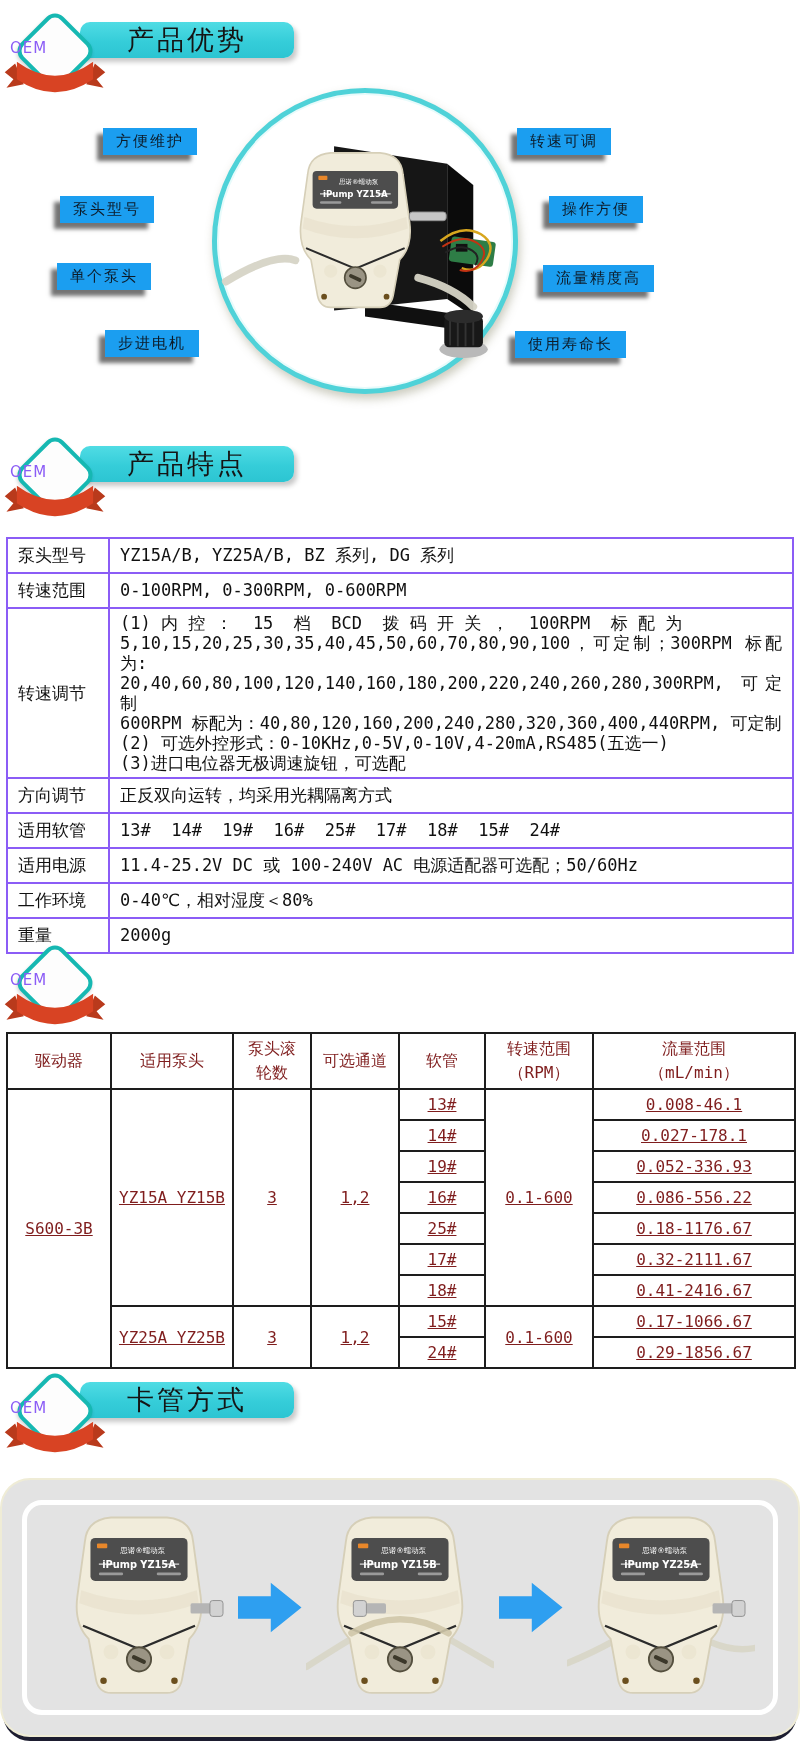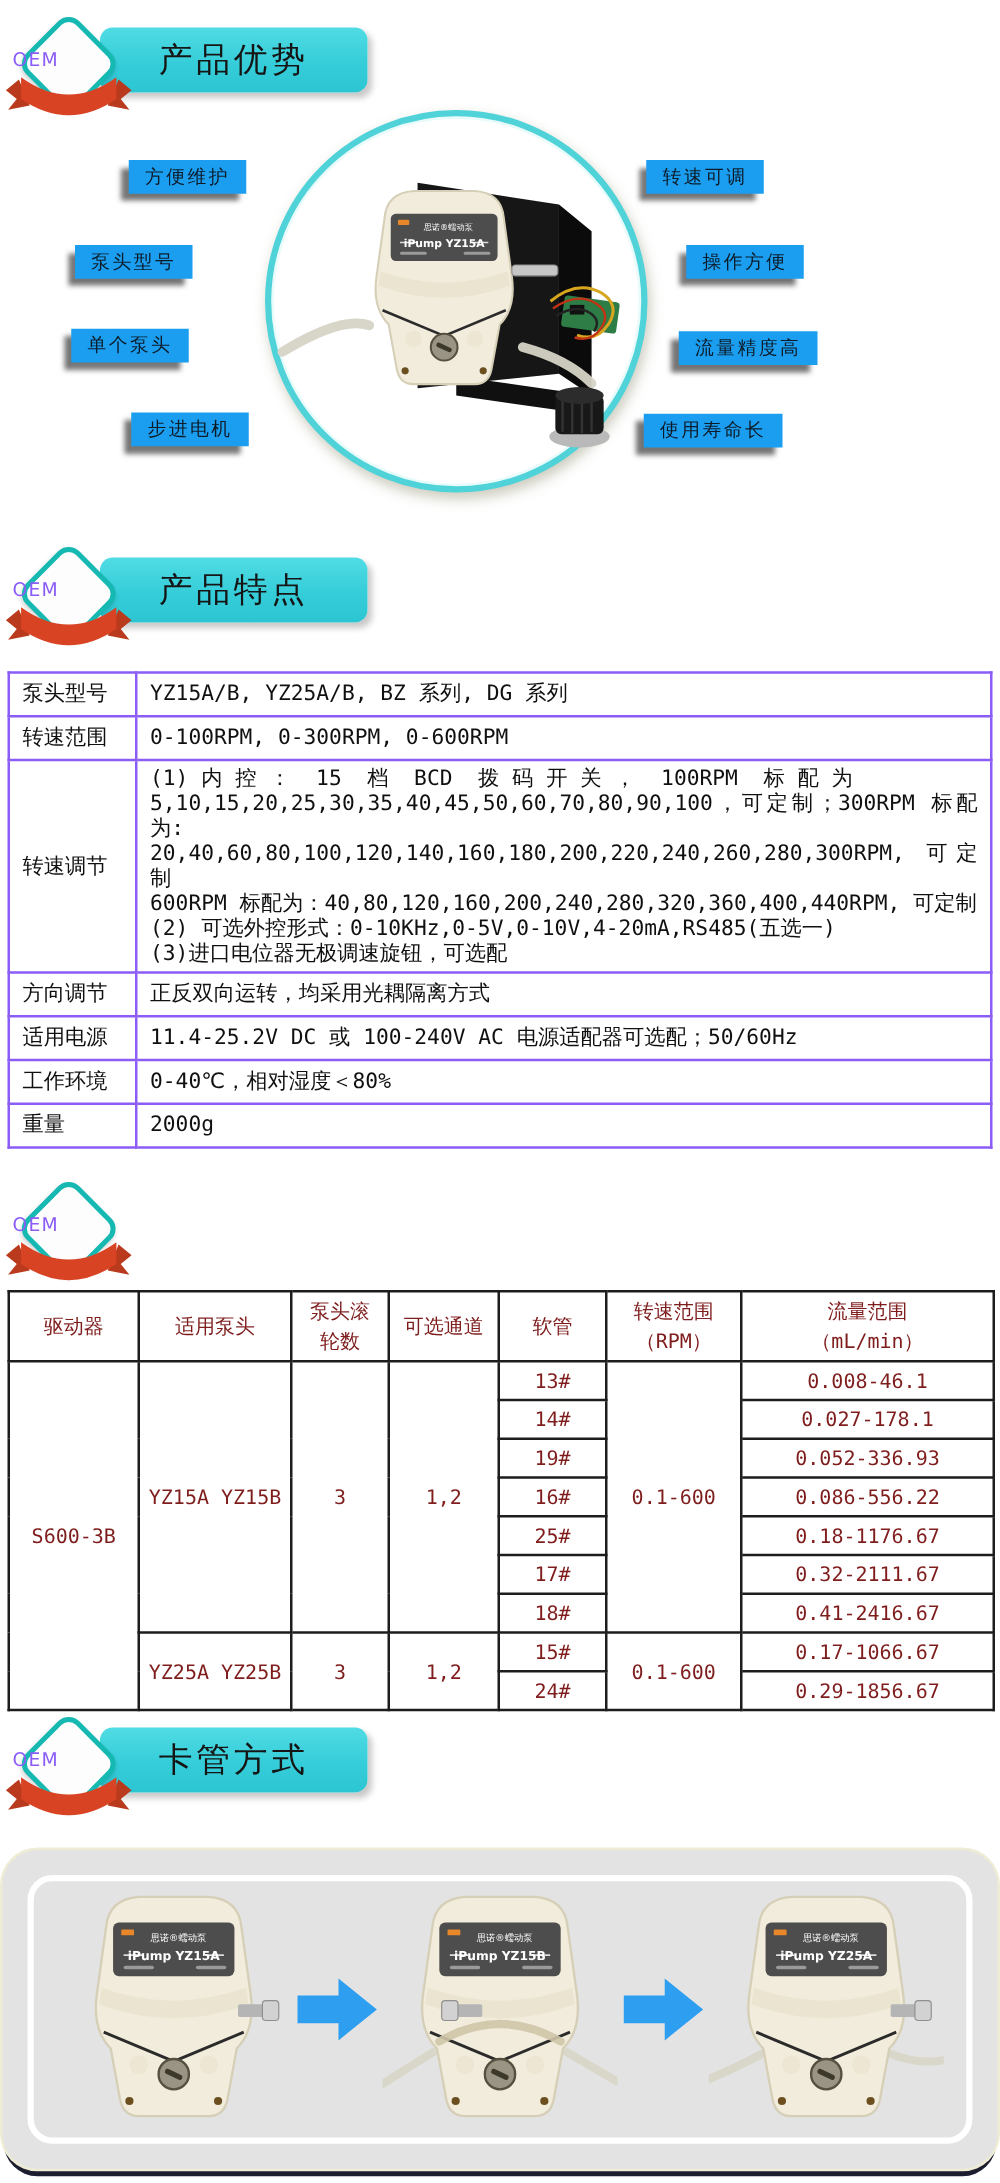--- a/index.html
+++ b/index.html
@@ -1,21 +1,21 @@
 <!DOCTYPE html>
 <html><head>
 <meta charset="utf-8">
 <style>
   * { margin:0; padding:0; box-sizing:border-box; }
   body { background:#fff; font-family:"DejaVu Sans","Liberation Sans",sans-serif; }
   #page { position:relative; width:800px; height:1746px; background:#fff; overflow:hidden; margin:0 auto; }
 
   
   .sec-header { position:absolute; left:0; width:320px; height:110px; }
-  .banner { position:absolute; left:80px; top:16px; width:214px; height:52px;
+  .banner { position:absolute; left:80px; top:16px; width:214px; height:36px;
     background:linear-gradient(180deg,#50dce4 0%,#35cdd9 55%,#2cc5d2 100%);
     border-radius:10px; box-shadow:3px 4px 5px rgba(0,0,0,.22);
     display:flex; align-items:center; justify-content:center;
     font-size:27px; letter-spacing:3px; color:#151515; z-index:1; }
   .diamond-wrap { position:absolute; left:10px; top:0; width:90px; height:90px; z-index:2; }
   .diamond { position:absolute; left:15px; top:15px; width:60px; height:60px;
     transform:rotate(45deg); background:#fdfdfd; border:4px solid #16b8b2;
     border-radius:12px; box-shadow:1px 2px 4px rgba(0,0,0,.18); }
   .oem { position:absolute; left:0; top:33px; width:90px; text-align:left;
     font-size:15px; color:#8b5cf6; letter-spacing:1px; z-index:4; }
@@ -37,21 +37,21 @@
   .spec td { border:2px solid #8b5cf6; padding:4px 10px; line-height:25px; vertical-align:middle; }
   .spec td.lbl { width:102px; white-space:nowrap; }
   .spec td.multi { white-space:pre-wrap; line-height:20px; text-align:justify;border-radius:14px; }
 
   
   .sel-wrap { position:absolute; left:6px; top:1032px; width:788px; }
   table.sel { width:100%; border-collapse:collapse; table-layout:fixed;
     font-family:"DejaVu Sans Mono","DejaVu Sans",monospace; font-size:16px; color:#7f1d1d; text-align:center; }
   .sel th, .sel td { border:2px solid #1d1d1d; padding:2px 4px; }
   .sel th { height:56px; font-weight:normal; white-space:pre-line; line-height:24px; }
-  .sel td { height:31px; }
+  .sel td { height:31px;text-decoration:underline; }
 
   
   .clamp-panel { position:absolute; left:2px; top:1480px; width:796px; height:255px;
     background:#e3e3e3; border-radius:28px;
     box-shadow:0 0 0 2px #efecd6, 0 7px 0 -1px #1d1d30; }
   .clamp-inner { position:absolute; left:20px; top:20px; right:20px; bottom:20px;
     border:5px solid #fff; border-radius:20px;
     display:flex; align-items:center; justify-content:space-between; padding:0 18px; }
   .arrow-right { width:64px; height:62px; background:#2e9ff0; flex:0 0 auto;
     clip-path:polygon(0 32%, 52% 32%, 52% 10%, 100% 50%, 52% 90%, 52% 68%, 0 68%); }
@@ -181,20 +181,24 @@
 20,40,60,80,100,120,140,160,180,200,220,240,260,280,300RPM, 可定制
 600RPM 标配为：40,80,120,160,200,240,280,320,360,400,440RPM, 可定制
 (2) 可选外控形式：0-10KHz,0-5V,0-10V,4-20mA,RS485(五选一)
 (3)进口电位器无极调速旋钮，可选配</td>
       </tr>
       <tr>
         <td class="lbl">方向调节</td>
         <td>正反双向运转，均采用光耦隔离方式</td>
       </tr>
       <tr>
+        <td class="lbl">适用软管</td>
+        <td style="white-space:pre-wrap">13#  14#  19#  16#  25#  17#  18#  15#  24#</td>
+      </tr>
+      <tr>
         <td class="lbl">适用电源</td>
         <td>11.4-25.2V DC 或 100-240V AC 电源适配器可选配；50/60Hz</td>
       </tr>
       <tr>
         <td class="lbl">工作环境</td>
         <td>0-40℃，相对湿度＜80%</td>
       </tr>
       <tr>
         <td class="lbl">重量</td>
         <td>2000g</td>

